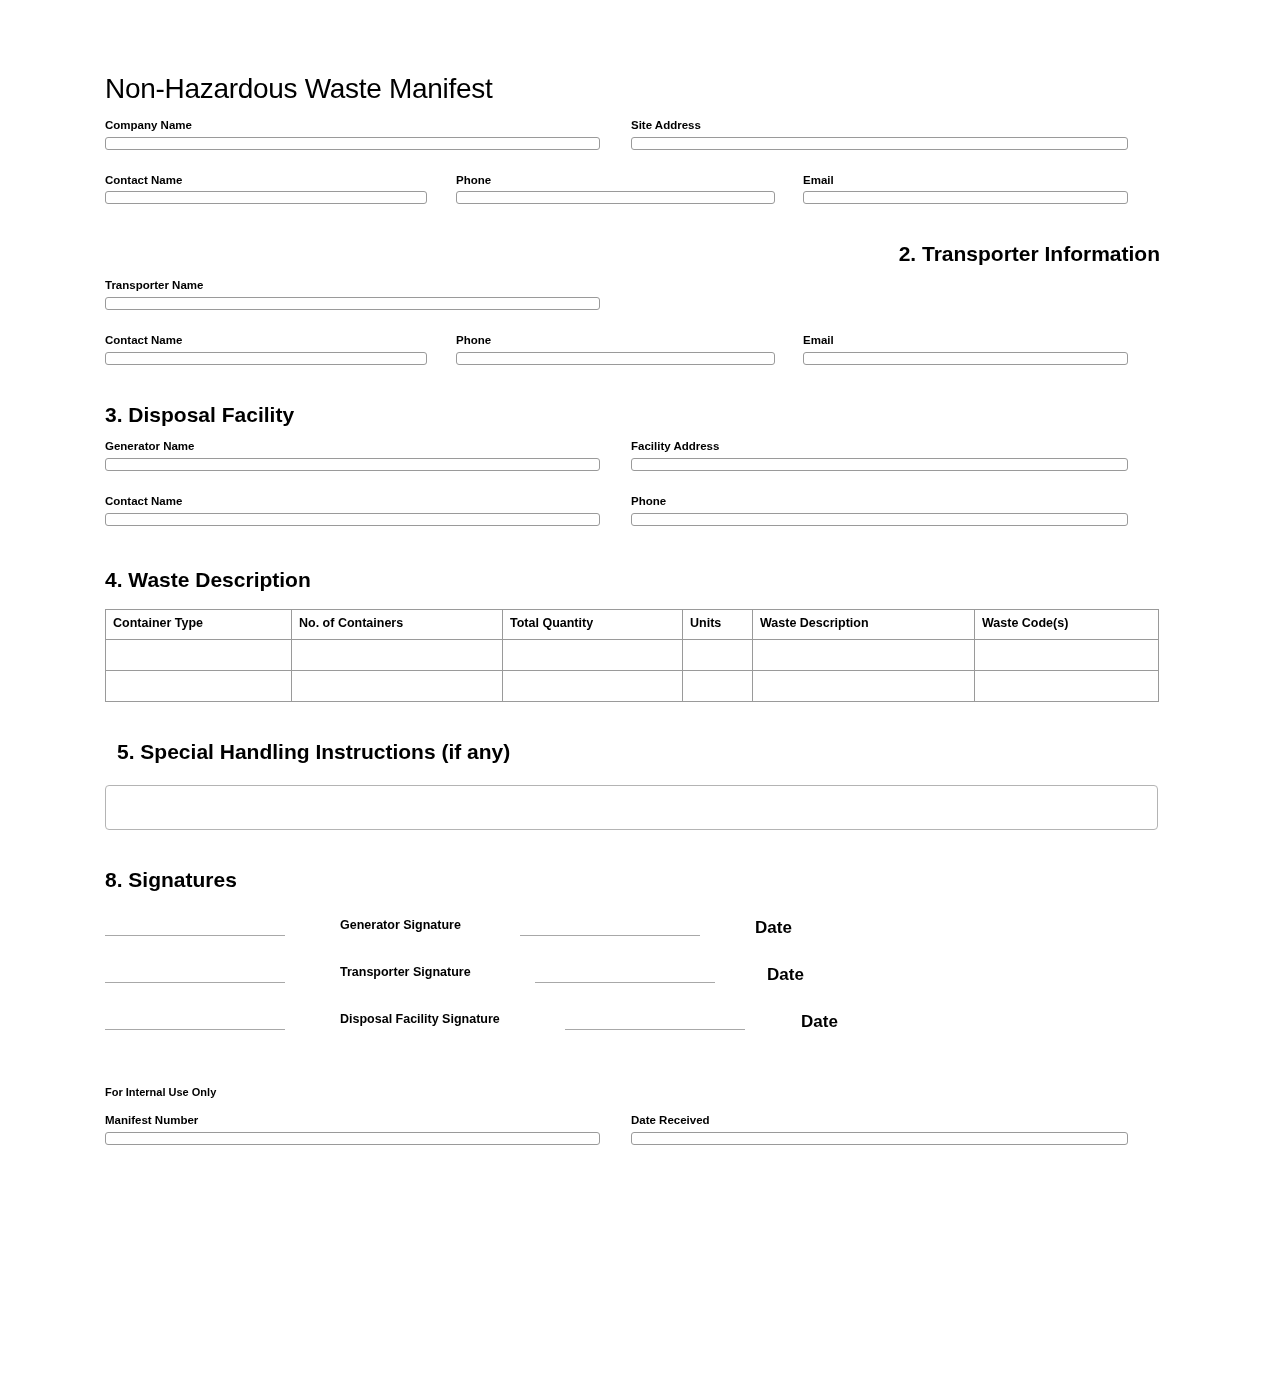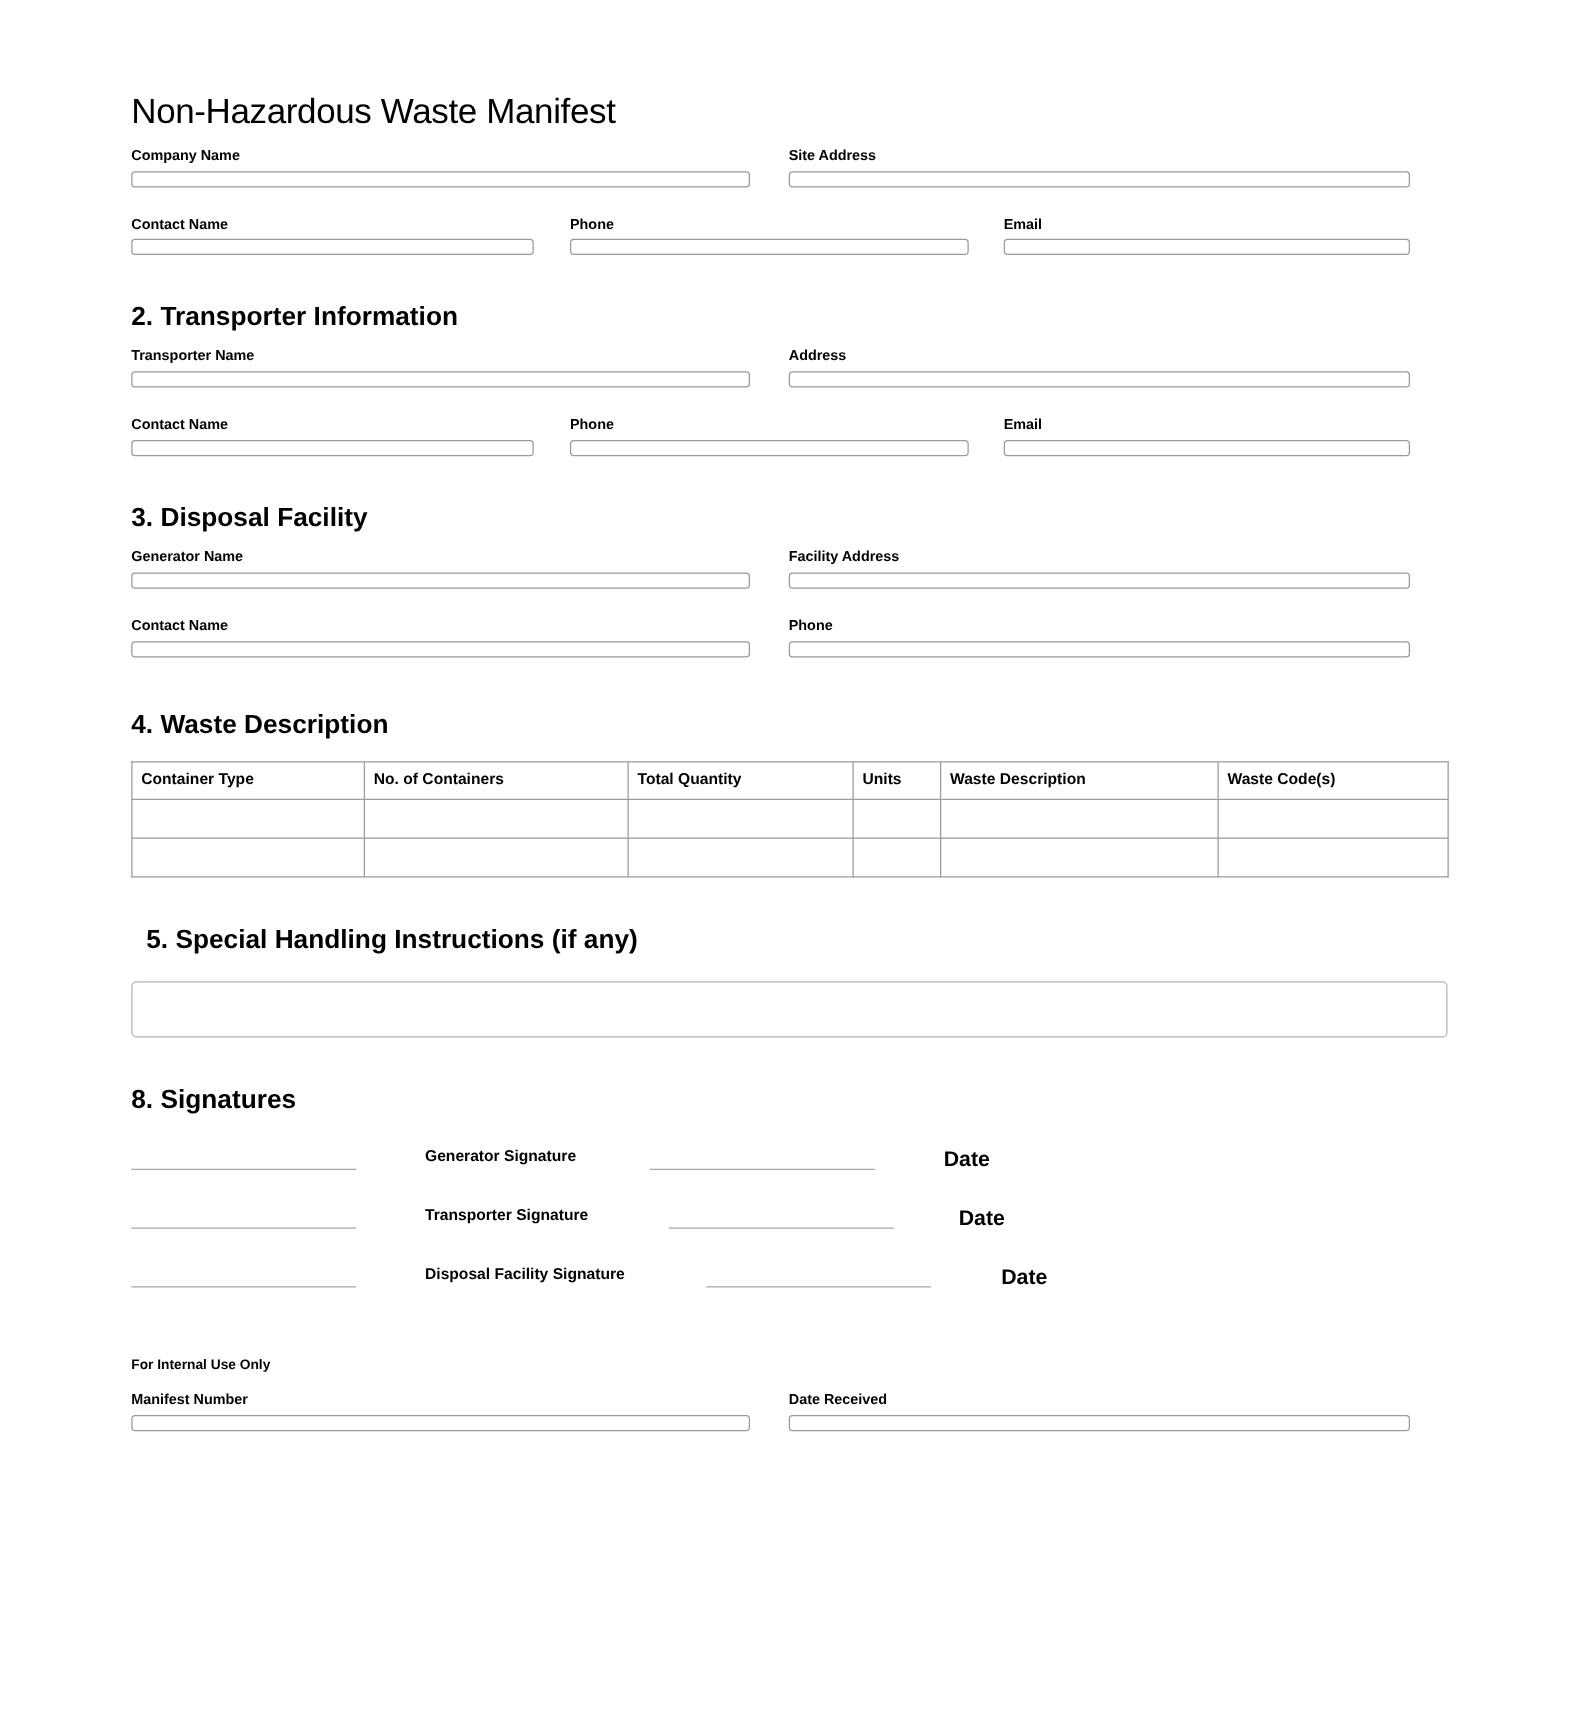--- a/index.html
+++ b/index.html
@@ -34,21 +34,21 @@
   }
 
   .section-heading {
     font-size: 21px;
     font-weight: bold;
     margin: 0;
     line-height: 1.1;
     color: #000;
   }
   .sh-1 { padding-top: 34px; }
-  .sh-2 { padding-top: 38px; }
+  .sh-2 { padding-top: 38px; text-align: right; }
   .sh-3 { padding-top: 38px; }
   .sh-4 { padding-top: 42px; }
   .sh-5 { padding-top: 38px; margin-left: 12px; }
   .sh-6 { padding-top: 38px; }
 
   .sub-heading {
     font-size: 11px;
     font-weight: bold;
     margin: 0;
     line-height: 1.1;
@@ -241,24 +241,20 @@
   </div>
 
   <h2 class="section-heading sh-2">2. Transporter Information</h2>
 
   <div class="row row-gap-1">
     <div class="col-a">
       <label class="field-label">Transporter Name</label>
       <input class="field-input" type="text" value="" style="">
     </div>
     <div class="spacer-a"></div>
-    <div class="col-b">
-      <label class="field-label">Address</label>
-      <input class="field-input" type="text" value="" style="">
-    </div>
   </div>
 
   <div class="row row-gap-2">
     <div class="col-c">
       <label class="field-label">Contact Name</label>
       <input class="field-input" type="text" value="" style="">
     </div>
     <div class="spacer-c"></div>
     <div class="col-d">
       <label class="field-label">Phone</label>

